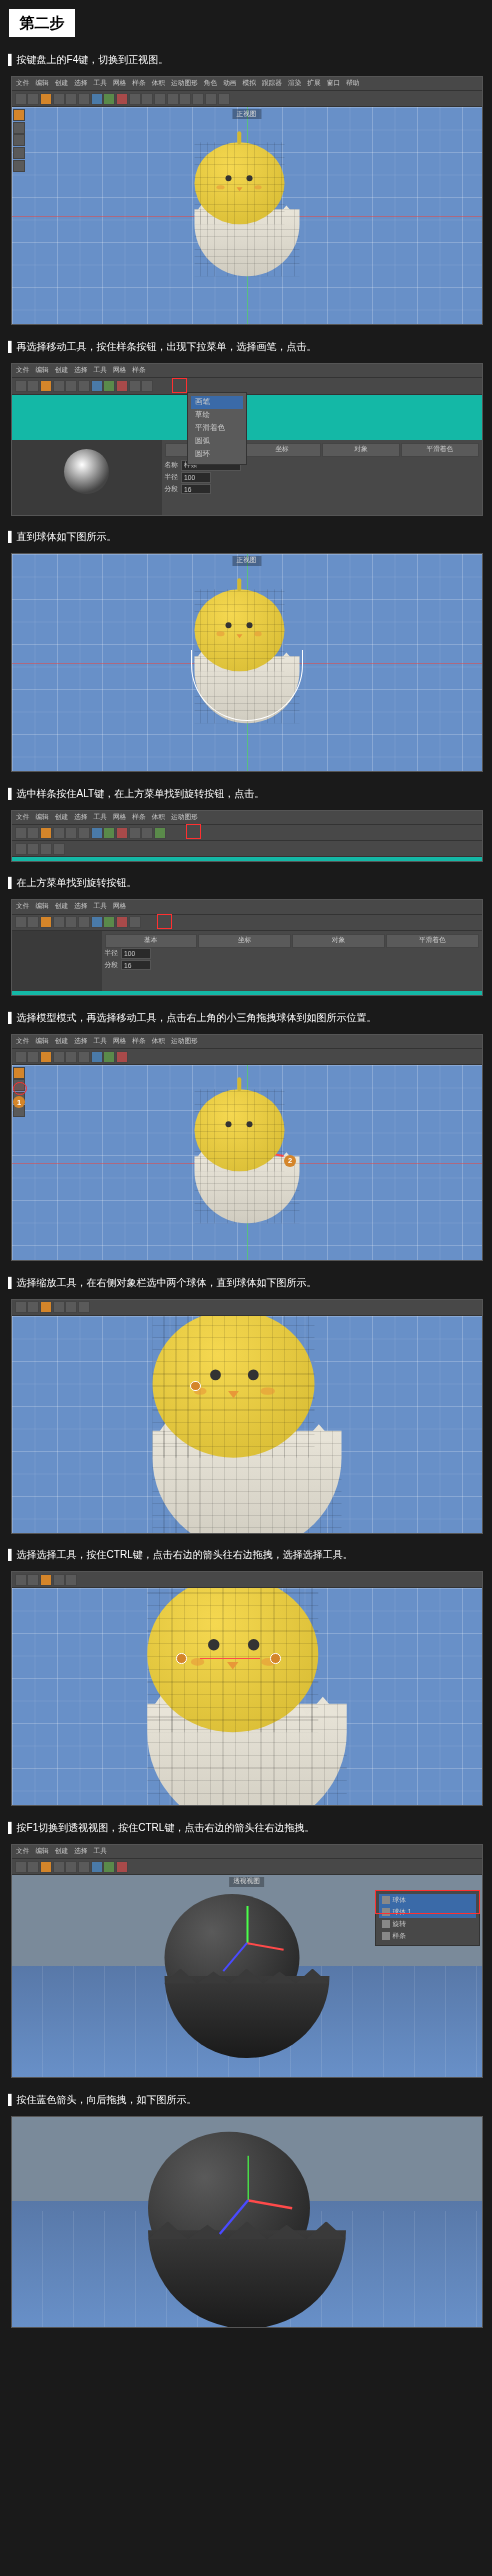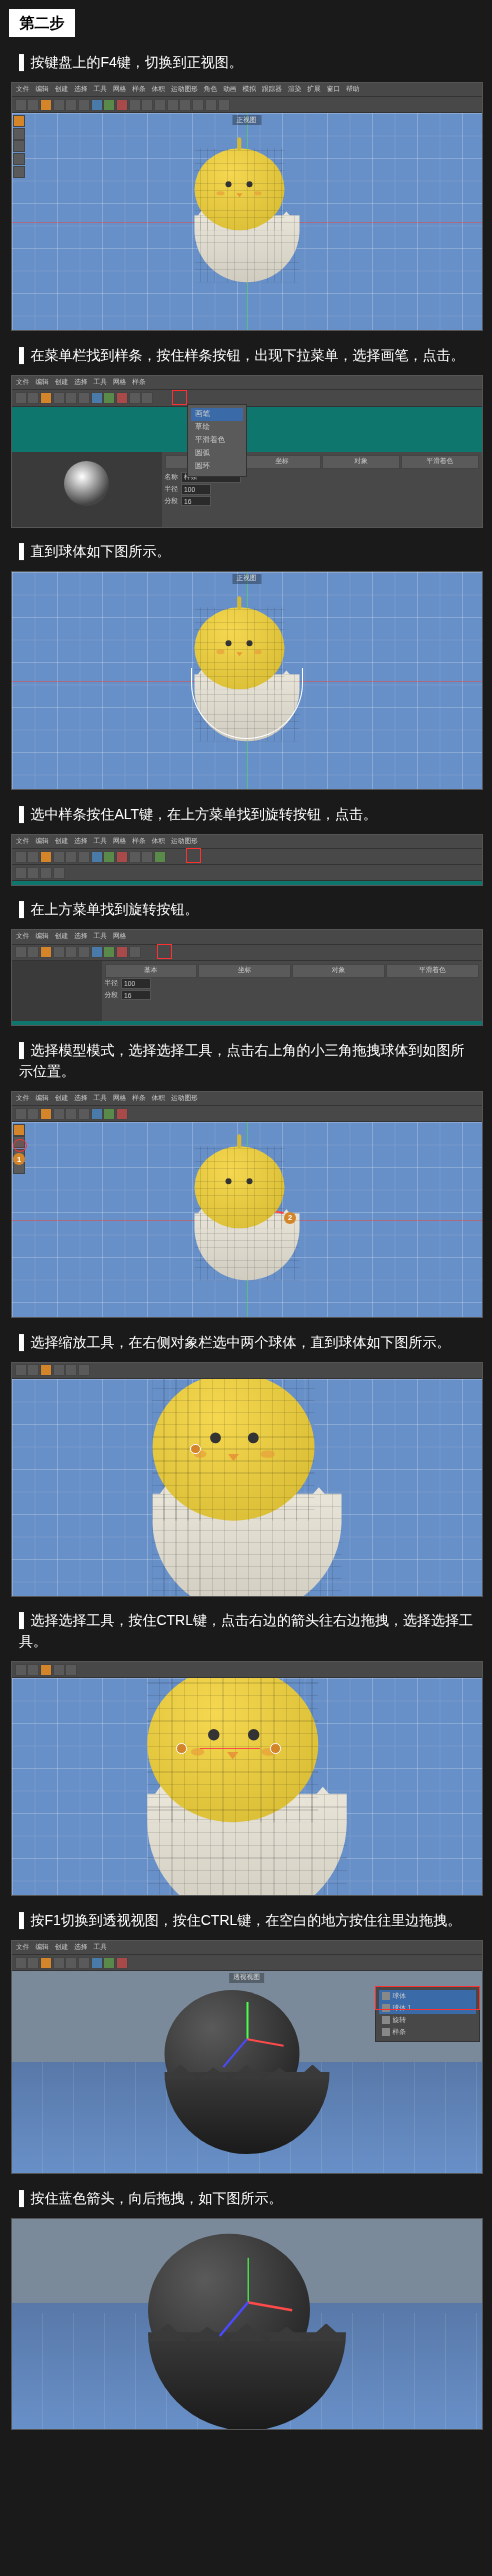--- a/index.html
+++ b/index.html
@@ -1,21 +1,21 @@
 <!DOCTYPE html>
 <html style="font-size:12px"><head>
 <meta charset="utf-8">
 <style>
 *{margin:0;padding:0;box-sizing:border-box}
 body{background:#1a1a1a;font-family:"Microsoft YaHei",sans-serif;color:#fff;width:493px}
 .step-header{background:#fff;color:#000;display:inline-block;padding:4.5px 10.5px;font-size:15px;font-weight:bold;margin:9px}
-.instruction{font-size:14px;padding:6px 19px;line-height:1.5}
+.instruction{font-size:10px;padding:6px 8px;line-height:1.5}
 .instruction::before{content:"▌";color:#fff;margin-right:1.5px}
 .screenshot{margin:3px 10.5px 7.5px;background:#3a3a3a;border:0.7px solid #555;position:relative;overflow:hidden}
-.c4d-window{background:#0f766e;font-size:6.7px}
+.c4d-window{background:#14b8a6;font-size:6.7px}
 .menubar{background:#484848;padding:2.2px 4.5px;border-bottom:0.7px solid #333;color:#ccc;font-size:6.7px}
 .menubar span{margin-right:6px}
 .toolbar{background:#484848;padding:1.5px 3px;display:flex;gap:0.7px;flex-wrap:wrap;border-bottom:0.7px solid #333}
 .tool-btn{width:12px;height:12px;background:#5a5a5a;border:0.7px solid #444;display:inline-block}
 .tool-btn.orange{background:#d4852a}
 .tool-btn.blue{background:#4a7aa8}
 .tool-btn.green{background:#5a8a4a}
 .tool-btn.red{background:#a84a4a}
 .viewport{background:#6890c8;position:relative;overflow:hidden}
 .grid-bg{position:absolute;inset:0;background-image:linear-gradient(rgba(255,255,255,0.08) 0.7px,transparent 0.7px),linear-gradient(90deg,rgba(255,255,255,0.08) 0.7px,transparent 0.7px);background-size:22.5px 22.5px}
@@ -119,21 +119,21 @@
       <span class="tool-btn orange"></span>
         <span class="tool-btn"></span>
         <span class="tool-btn"></span>
         <span class="tool-btn"></span>
         <span class="tool-btn"></span>
     </div>
   </div>
 </div>
 
 
-<div class="instruction">在菜单栏找到样条，按住样条按钮，出现下拉菜单，选择画笔，点击。</div>
+<div class="instruction">再选择移动工具，按住样条按钮，出现下拉菜单，选择画笔，点击。</div>
 <div class="screenshot c4d-window">
   <div class="menubar">
     <span>文件</span><span>编辑</span><span>创建</span><span>选择</span><span>工具</span><span>网格</span><span>样条</span>
   </div>
   <div class="toolbar" style="position:relative;height:16.5px">
     <span class="tool-btn"></span>
       <span class="tool-btn"></span>
       <span class="tool-btn orange"></span>
       <span class="tool-btn"></span>
       <span class="tool-btn"></span>
@@ -268,21 +268,21 @@
         </div>
       <div class="attr-row">
           <span>分段</span>
           <input class="attr-input" value="16" style="">
         </div>
     </div>
   </div>
 </div>
 
 
-<div class="instruction">选择模型模式，选择选择工具，点击右上角的小三角拖拽球体到如图所示位置。</div>
+<div class="instruction">选择模型模式，再选择移动工具，点击右上角的小三角拖拽球体到如图所示位置。</div>
 <div class="screenshot c4d-window">
   <div class="menubar">
     <span>文件</span><span>编辑</span><span>创建</span><span>选择</span><span>工具</span><span>网格</span><span>样条</span><span>体积</span><span>运动图形</span>
   </div>
   <div class="toolbar">
     <span class="tool-btn"></span>
       <span class="tool-btn"></span>
       <span class="tool-btn orange"></span>
       <span class="tool-btn"></span>
       <span class="tool-btn"></span>
@@ -379,21 +379,21 @@
           <div class="wireframe-overlay"></div>
         </div>
     </div>
     <div style="position:absolute;left:35%;top:30%;width:10.5px;height:10.5px;background:#d4852a;border-radius:50%;border:1.5px solid #fff"></div>
     <div style="position:absolute;left:55%;top:30%;width:10.5px;height:10.5px;background:#d4852a;border-radius:50%;border:1.5px solid #fff"></div>
     <div style="position:absolute;left:40%;top:32%;width:60px;height:1.5px;background:#ff4a4a"></div>
   </div>
 </div>
 
 
-<div class="instruction">按F1切换到透视视图，按住CTRL键，在空白的地方按住往里边拖拽。</div>
+<div class="instruction">按F1切换到透视视图，按住CTRL键，点击右边的箭头往右边拖拽。</div>
 <div class="screenshot c4d-window">
   <div class="menubar"><span>文件</span><span>编辑</span><span>创建</span><span>选择</span><span>工具</span></div>
   <div class="toolbar">
       <span class="tool-btn"></span>
       <span class="tool-btn"></span>
       <span class="tool-btn orange"></span>
       <span class="tool-btn"></span>
       <span class="tool-btn"></span>
       <span class="tool-btn"></span>
       <span class="tool-btn blue"></span>

